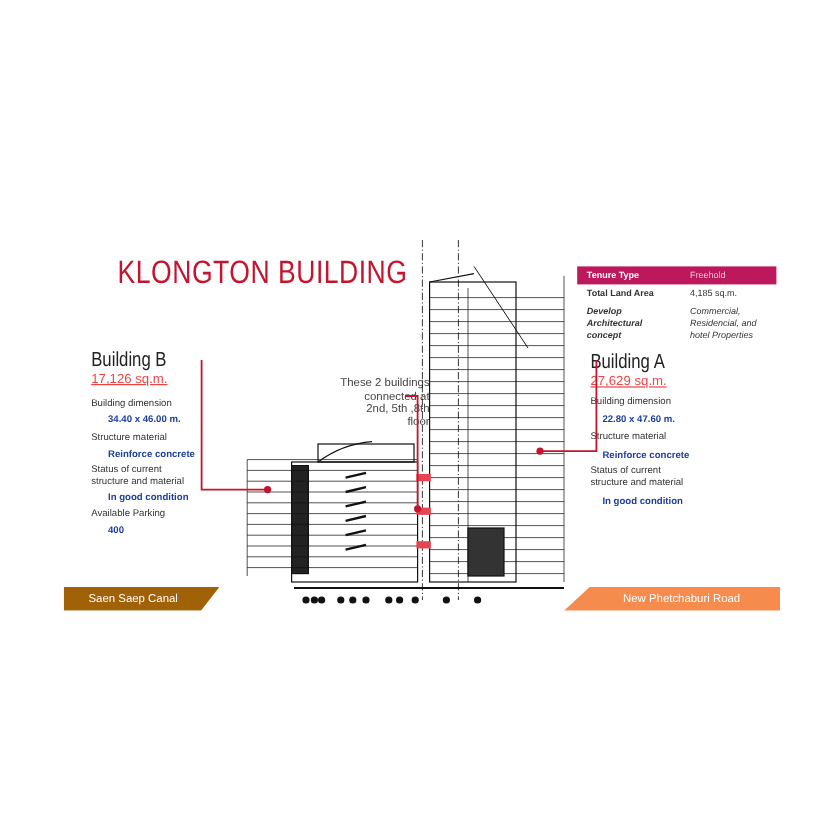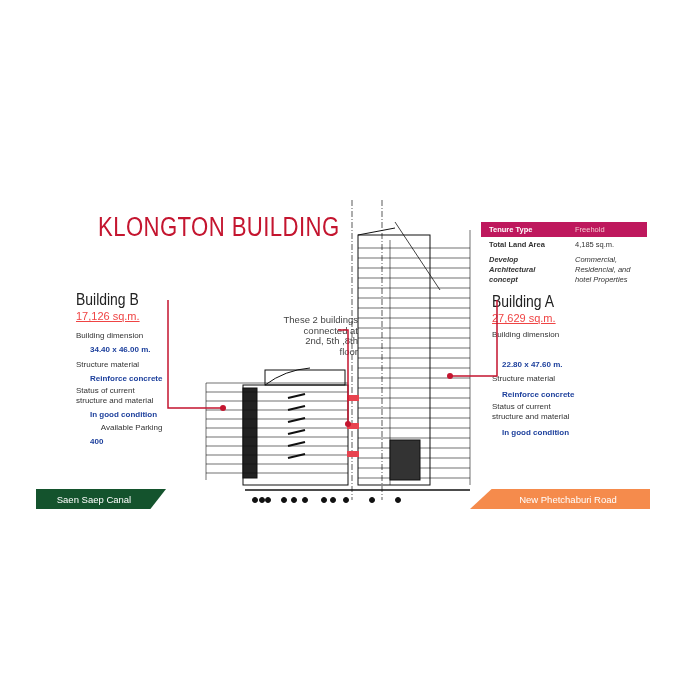--- a/index.html
+++ b/index.html
@@ -17,21 +17,21 @@
   .val { font-size: 8px; color: #1c3f9c; font-weight: bold; white-space: nowrap; }
   .table { left: 481px; top: 186px; width: 166px; font-size: 7.5px; }
   .trow { display: flex; height: 15px; align-items: center; padding-left: 8px; }
   .trow.red { background: #be185d; color: #fff; margin-top: 36px; }
   .trow .k { width: 86px; font-weight: bold; }
   .trow .v { flex: 1; }
   .trow.red .v { color: #f4c7cf; }
   .trow.multi { height: auto; align-items: flex-start; padding-top: 3px; line-height: 10px; font-style: italic; }
   .note { left: 240px; top: 315px; width: 118px; text-align: right; font-size: 9.5px; color: #444; line-height: 10.5px; }
   .banner { top: 489px; height: 20px; color: #fff; font-size: 9.5px; display: flex; align-items: center; justify-content: center; }
-  .banner.blue { left: 36px; width: 130px; background: #14532d; clip-path: polygon(0 0, 100% 0, 88% 100%, 0 100%); padding-right: 14px; text-align: right; }
+  .banner.blue { left: 53px; width: 130px; background: #a16207; clip-path: polygon(0 0, 100% 0, 88% 100%, 0 100%); padding-right: 14px; text-align: right; }
   .banner.orange { left: 470px; width: 180px; background: #f58b4c; clip-path: polygon(12% 0, 100% 0, 100% 100%, 0 100%); padding-left: 16px; }
 </style>
 </head>
 <body>
 
 <div class="abs title">KLONGTON BUILDING</div>
 
 <div class="abs table">
   <div class="trow red">
     <span class="k">Tenure Type</span>
@@ -52,29 +52,29 @@
   <div class="barea">17,126 sq.m.</div>
   <div class="lbl" style="margin-top:9px;">Building dimension</div>
   <div class="val" style="margin:4px 0 0 14px;">34.40 x 46.00  m.</div>
   <div class="lbl" style="margin-top:6px;">Structure material</div>
   <div class="val" style="margin:4px 0 0 14px;">Reinforce concrete</div>
   <div class="lbl" style="margin-top:3px;">
     <div>Status of current</div>
     <div>structure and material</div>
   </div>
   <div class="val" style="margin:4px 0 0 14px;">In good condition</div>
-  <div class="lbl" style="margin-top:4px;text-align:right;">Available Parking</div>
+  <div class="lbl" style="margin-top:4px;">Available Parking</div>
   <div class="val" style="margin:4px 0 0 14px;">400</div>
 </div>
 
 <div class="abs" style="left:492px; top:292px;">
   <div class="bname">Building A</div>
   <div class="barea">27,629 sq.m.</div>
   <div class="lbl" style="margin-top:6px;">Building dimension</div>
-  <div class="val" style="margin:20px 0 0 10px;">22.80 x 47.60  m.</div>
+  <div class="val" style="margin:5px 0 0 10px;">22.80 x 47.60  m.</div>
   <div class="lbl" style="margin-top:5px;">Structure material</div>
   <div class="val" style="margin:6px 0 0 10px;">Reinforce concrete</div>
   <div class="lbl" style="margin-top:3px;">
     <div>Status of current</div>
     <div>structure and material</div>
   </div>
   <div class="val" style="margin:6px 0 0 10px;">In good condition</div>
 </div>
 
 <div class="abs note">

